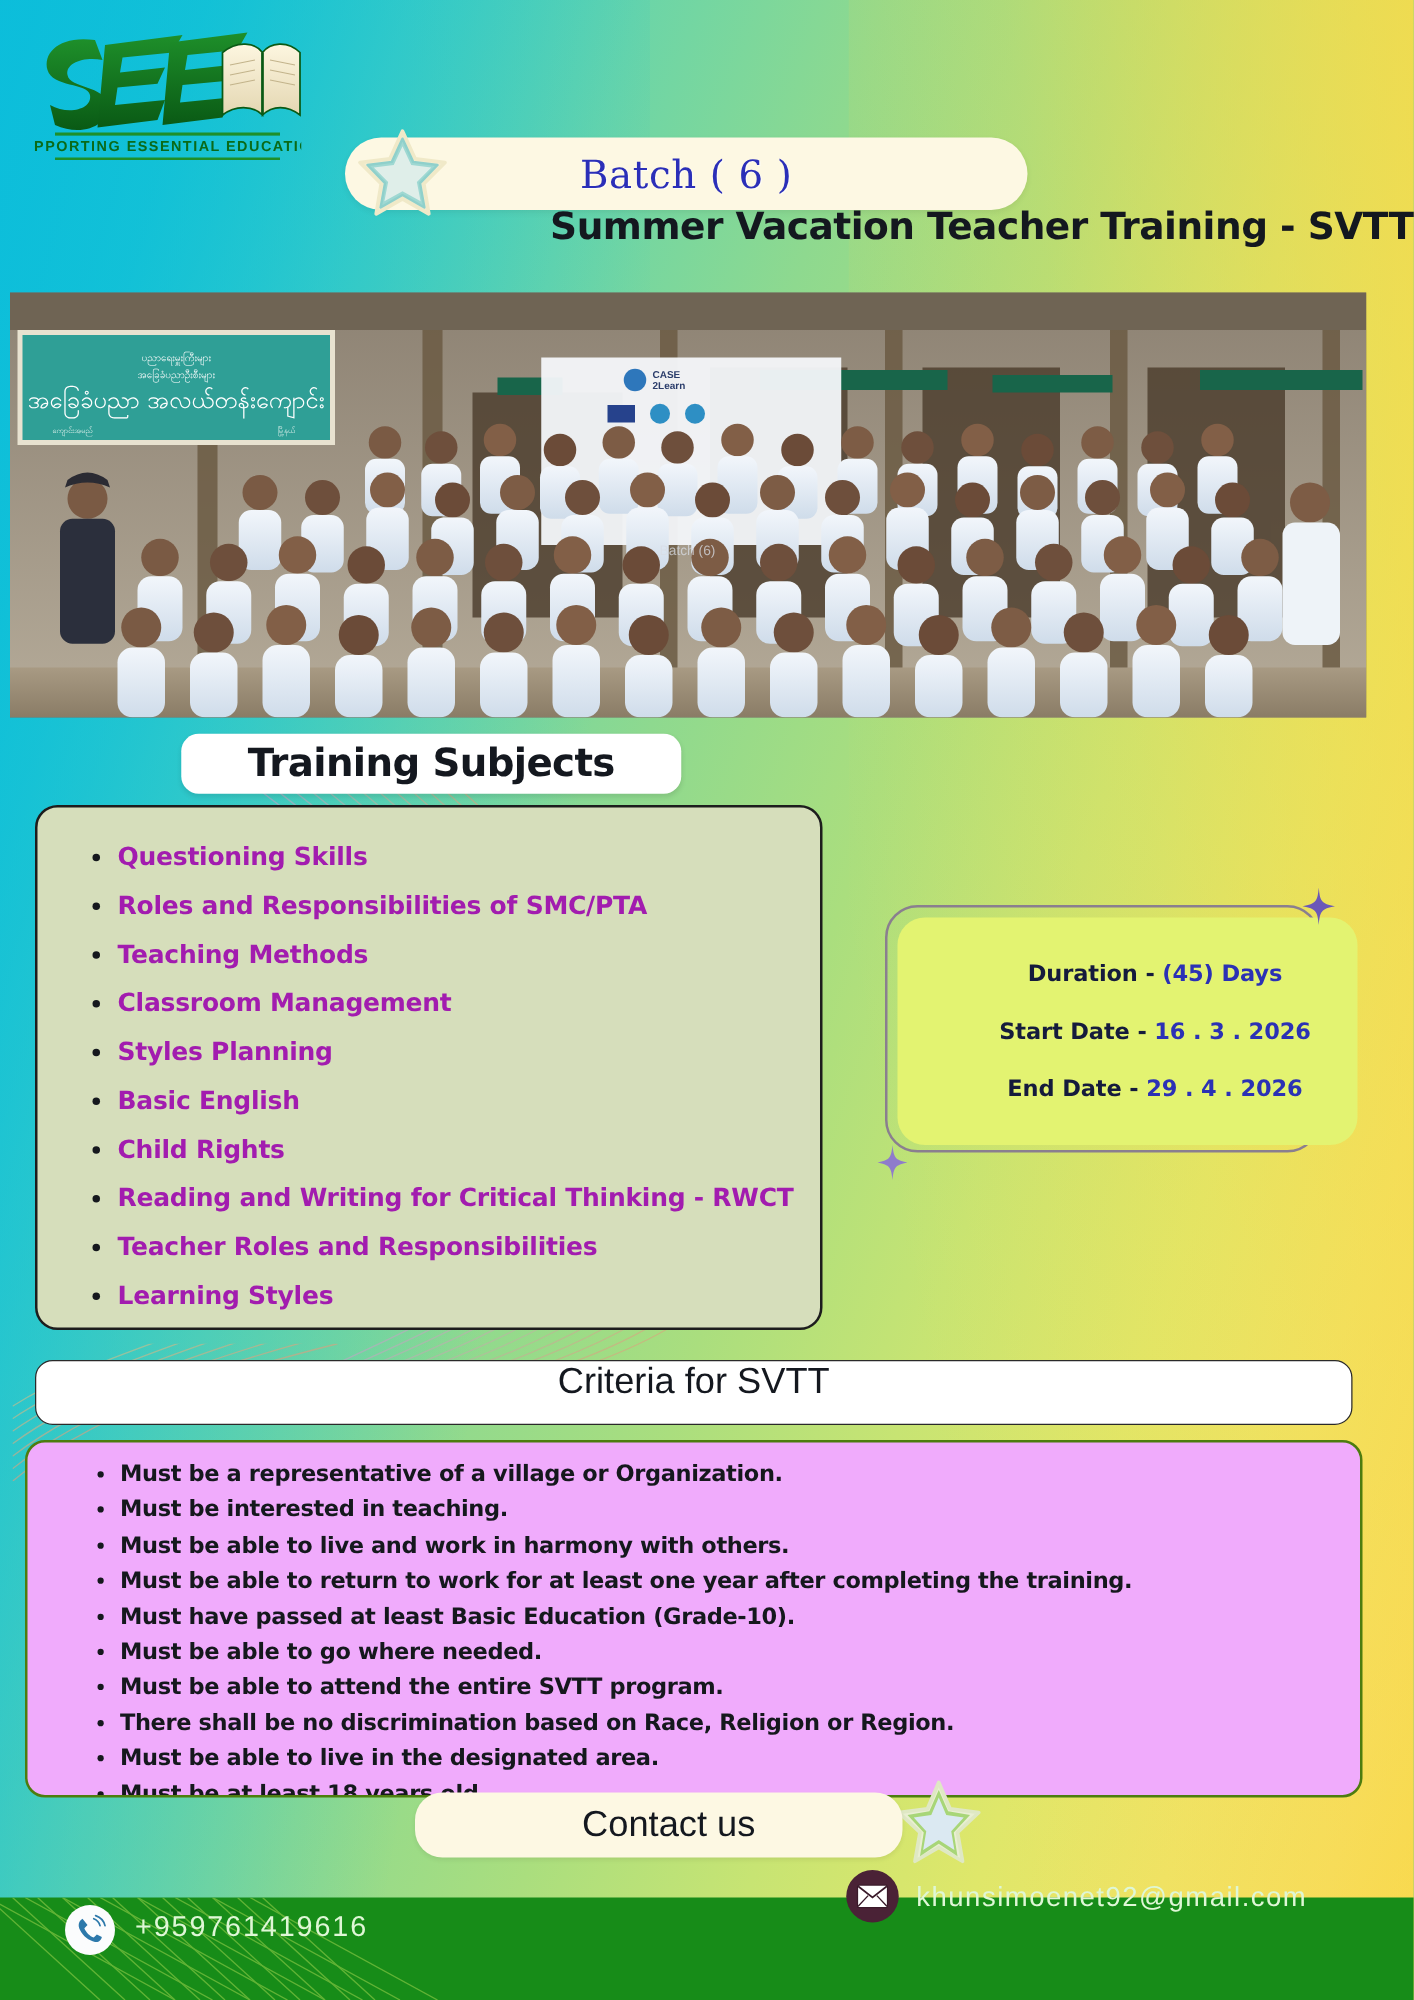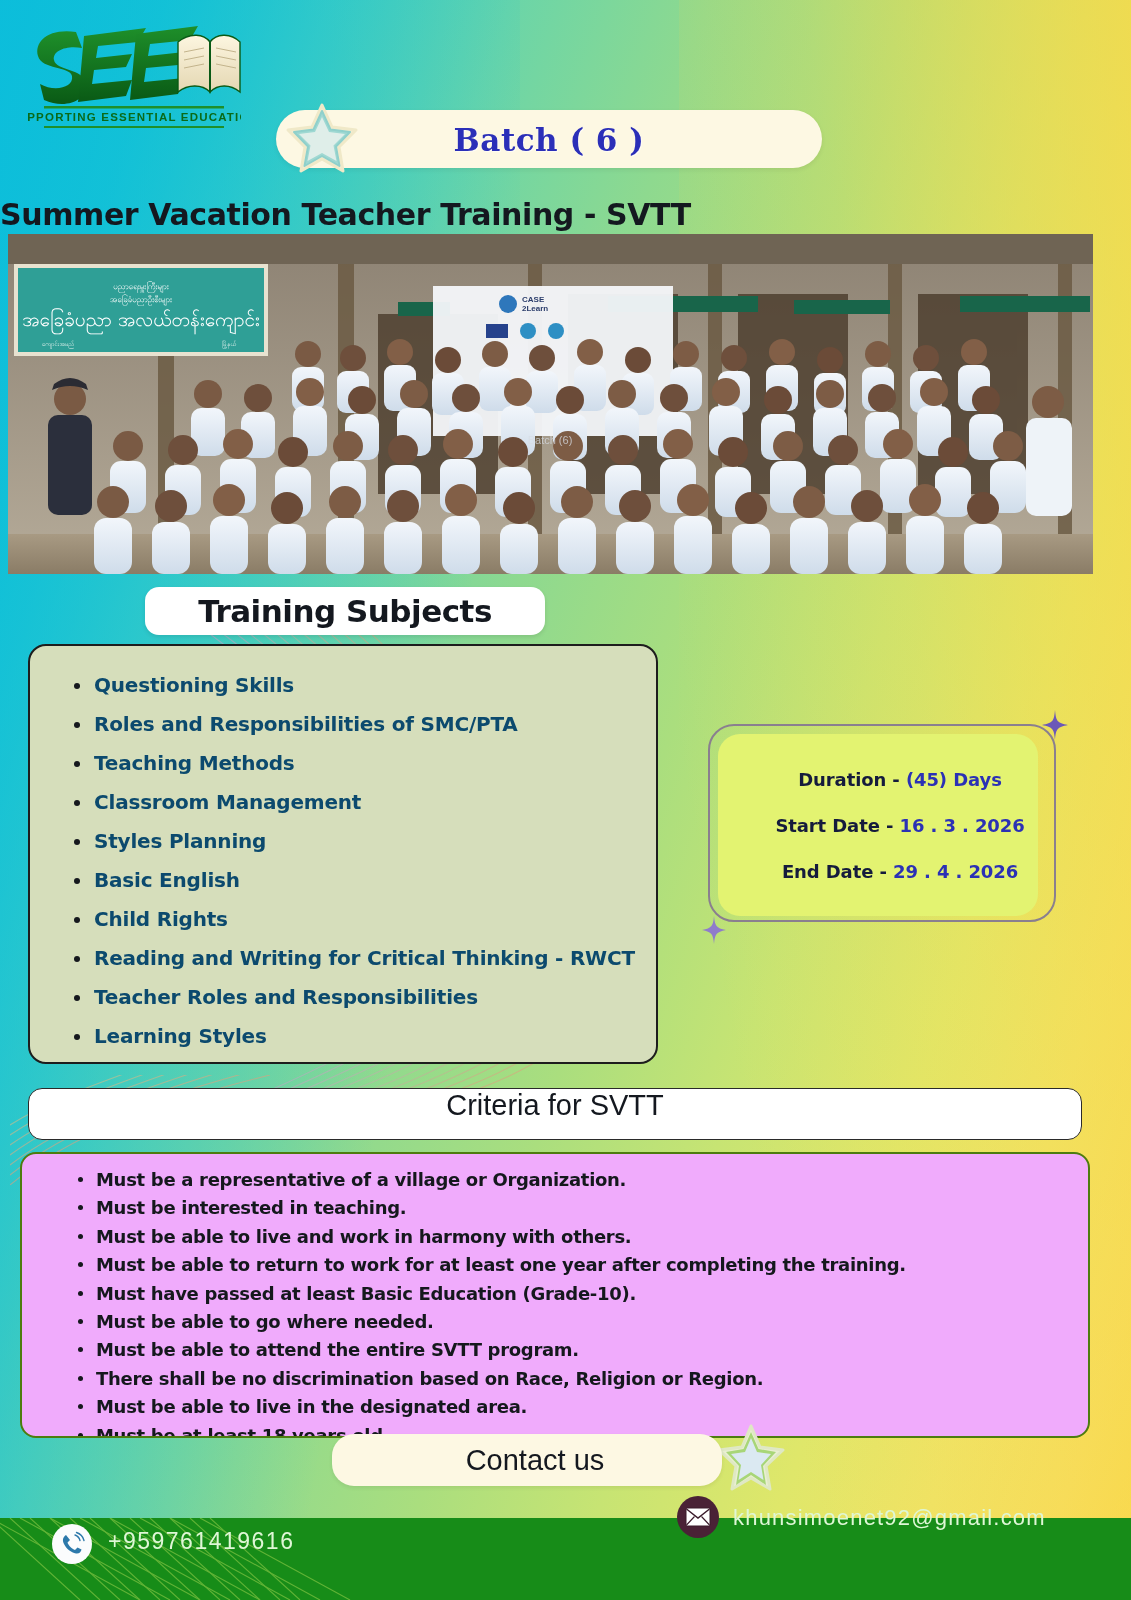--- a/index.html
+++ b/index.html
@@ -54,36 +54,35 @@
     width:546px; height:58px;
     background:#fdf8e3;
     border-radius:29px;
     box-shadow:0 2px 5px rgba(0,0,0,.07);
   }
   .batch-text {
     position:absolute; left:276px; top:112px;
     width:546px; height:56px;
     display:flex; align-items:center; justify-content:center;
     font-family:"DejaVu Serif", serif;
-    font-weight:bold;
+    font-weight:normal;
     font-size:31px;
     color:#2b2fb8;
     letter-spacing:.5px;
     text-shadow:1px 1px 0 rgba(255,255,255,.6);
   }
   .star-header { position:absolute; left:284px; top:102px; width:76px; height:72px; }
   .subtitle {
     position:absolute; left:0; top:164px; width:1131px;
-    text-align:left;
+    text-align:right;
     font-size:30px;
     font-weight:bold;
     color:#14181f;
     letter-spacing:-.4px;
     font-family:"DejaVu Sans", sans-serif;
-    margin-top:33px;
   }
 
   
   .photo {
     position:absolute; left:8px; top:234px;
     width:1085px; height:340px;
     overflow:hidden;
     background:#6b6259;
   }
   .photo svg { display:block; width:100%; height:100%; }
@@ -107,41 +106,41 @@
     width:630px; height:420px;
     background:#d6debb;
     border:2px solid #1d1d1d;
     border-radius:18px;
     padding:20px 18px 10px 40px;
     overflow:hidden;
   }
   .subjects-box ul { list-style:none; }
   .subjects-box li {
     position:relative;
-    font-size:20px; font-weight:bold; color:#0c4a6e;
+    font-size:20px; font-weight:bold; color:#a21caf;
     line-height:39px;
     padding-left:24px;
     letter-spacing:-.2px;
     font-family:"DejaVu Sans", sans-serif;
   }
   .subjects-box li::before {
     content:""; position:absolute; left:4px; top:17px;
     width:6px; height:6px; border-radius:50%; background:#15181d;
   }
 
   
   .dur-outline {
     position:absolute; left:708px; top:724px;
     width:348px; height:198px;
     border:2.5px solid #8a7f8f;
     border-radius:26px;
   }
   .dur-card {
     position:absolute; left:718px; top:734px;
-    width:320px; height:182px;
+    width:368px; height:182px;
     background:#e3f371;
     border-radius:22px;
     display:flex; flex-direction:column;
     align-items:center; justify-content:center;
     gap:25px;
     padding-left:44px;
   }
   .dur-line {
     font-size:18px; font-weight:bold; color:#151b3c;
     letter-spacing:-.1px;

